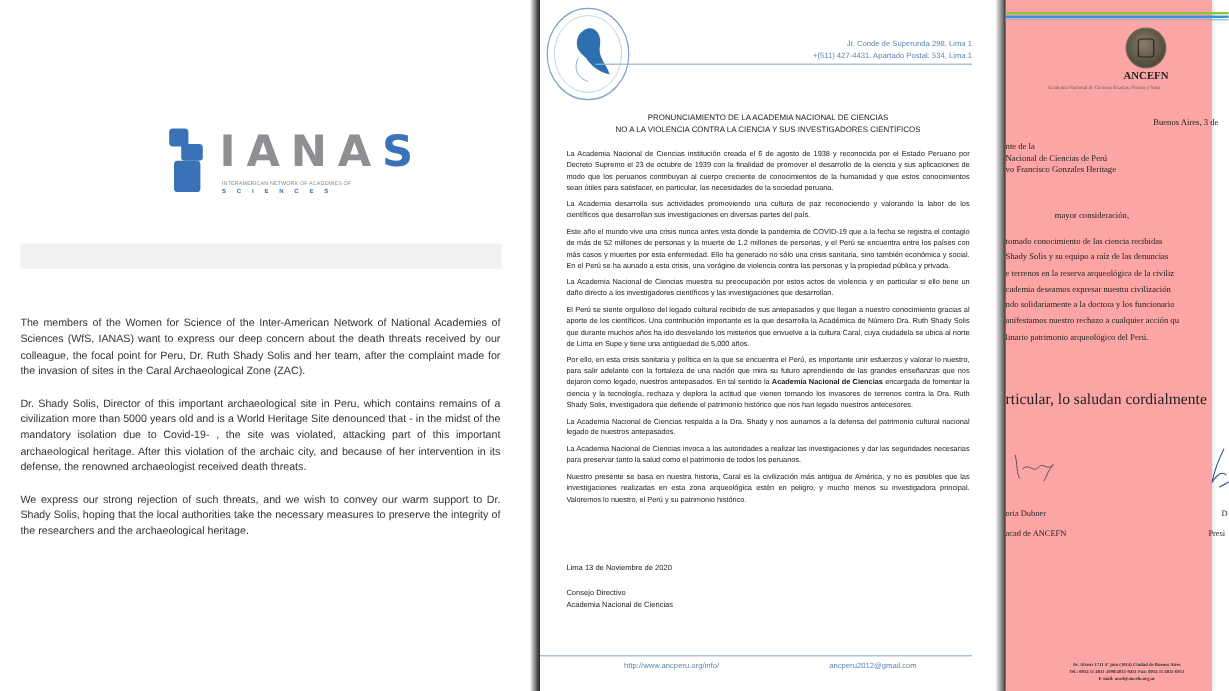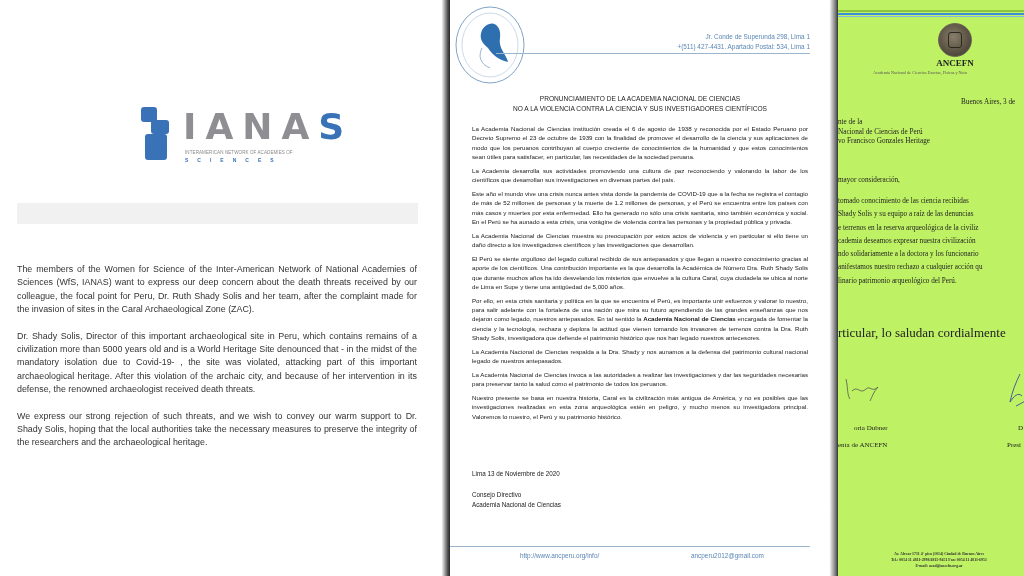--- a/index.html
+++ b/index.html
@@ -27,35 +27,35 @@
   .anc-title { position: absolute; left: 0; top: 94px; width: 380px; text-align: center; font-size: 6.6px; line-height: 9.6px; color: #222; }
   .anc-body { position: absolute; left: 22px; top: 124px; width: 336px; font-size: 6.15px; line-height: 9.3px; color: #1a1a1a; text-align: justify; }
   .anc-body p { margin: 0 0 4.6px 0; }
   .anc-body b { font-weight: bold; }
   .anc-date { position: absolute; left: 22px; top: 470px; font-size: 6.3px; color: #1a1a1a; }
   .anc-sign { position: absolute; left: 22px; top: 490px; font-size: 6.3px; line-height: 10px; color: #1a1a1a; }
   .anc-footer-link { position: absolute; left: 70px; top: 552px; font-size: 6.4px; color: #5a86b4; }
   .anc-footer-mail { position: absolute; left: 241px; top: 552px; font-size: 6.4px; color: #5a86b4; }
 
   
-  #ancefn { position: absolute; left: 838px; top: 0; width: 186px; height: 576px; background: #bef264; box-shadow: -2px 0 6px rgba(0,0,0,0.3); font-family: "Liberation Serif", serif; }
+  #ancefn { position: absolute; left: 838px; top: 0; width: 172px; height: 576px; background: #fca5a5; box-shadow: -2px 0 6px rgba(0,0,0,0.3); font-family: "Liberation Serif", serif; }
   #ancefn::before { content: ""; position: absolute; left: -8px; top: 0; width: 8px; height: 576px; background: linear-gradient(to right, #eee, #777 70%, #333); }
   .stripe { position: absolute; left: 0; width: 186px; }
   .ancefn-seal { position: absolute; left: 100px; top: 23px; width: 32px; height: 32px; border-radius: 50%; background: radial-gradient(circle at 45% 40%, #8a7e6a 0%, #5c5445 55%, #3b352b 100%); border: 1px solid #6d6655; }
   .ancefn-seal::after { content: ""; position: absolute; left: 9px; top: 8px; width: 12px; height: 14px; border: 1.5px solid #2d281f; border-radius: 3px; }
   .ancefn-name { position: absolute; left: 72px; top: 58px; width: 90px; text-align: center; font-size: 9px; font-weight: bold; color: #222; }
   .ancefn-sub { position: absolute; left: 35px; top: 70px; font-size: 4.2px; color: #555; white-space: nowrap; }
   .ancefn-date { position: absolute; left: 123px; top: 98px; font-size: 7.2px; color: #222; white-space: nowrap; }
   .ancefn-addr { position: absolute; left: 0; top: 118px; font-size: 7.2px; line-height: 9.6px; color: #222; white-space: nowrap; }
-  .ancefn-greet { position: absolute; left: 0; top: 176px; font-size: 7.2px; color: #222; white-space: nowrap; }
+  .ancefn-greet { position: absolute; left: 0; top: 176px; font-size: 7.2px; color: #222; white-space: nowrap; padding-left: 41px; }
   .ancefn-body { position: absolute; left: 0; top: 195px; font-size: 7.2px; line-height: 13.3px; color: #222; white-space: nowrap; }
   .ancefn-close { position: absolute; left: 0; top: 325px; font-size: 13px; color: #222; white-space: nowrap; }
   .ancefn-sig1 { position: absolute; left: 6px; top: 375px; width: 40px; height: 28px; }
   .ancefn-sig2 { position: absolute; left: 168px; top: 372px; width: 20px; height: 40px; }
-  .ancefn-name1 { position: absolute; left: 0; top: 424px; font-size: 7px; color: #222; white-space: nowrap; padding-left: 16px; }
+  .ancefn-name1 { position: absolute; left: 0; top: 424px; font-size: 7px; color: #222; white-space: nowrap; }
   .ancefn-role1 { position: absolute; left: 0; top: 441px; font-size: 7px; color: #222; white-space: nowrap; }
   .ancefn-name2 { position: absolute; left: 180px; top: 424px; font-size: 7px; color: #222; white-space: nowrap; }
   .ancefn-role2 { position: absolute; left: 169px; top: 441px; font-size: 7px; color: #222; white-space: nowrap; }
   .ancefn-foot { position: absolute; left: 26px; top: 551px; width: 150px; text-align: center; font-size: 3.9px; line-height: 6px; color: #333; font-weight: bold; }
 </style>
 </head>
 <body>
 
 <section id="ianas">
   <div class="ianas-logo">
@@ -135,21 +135,21 @@
     <div>linario patrimonio arqueológico del Perú.</div>
   </div>
   <div class="ancefn-close">rticular, lo saludan cordialmente</div>
   <svg class="ancefn-sig1" viewBox="0 0 40 28">
     <path d="M2 4 C4 12 3 20 6 24 M8 16 C14 10 16 20 22 14 C26 10 28 18 34 12 C30 16 28 22 26 26" fill="none" stroke="#555" stroke-width="0.8"></path>
   </svg>
   <svg class="ancefn-sig2" viewBox="0 0 20 40">
     <path d="M14 2 C10 10 6 20 4 30 C8 24 12 20 16 24 M10 34 C14 32 18 30 20 28" fill="none" stroke="#3a4f9a" stroke-width="0.9"></path>
   </svg>
   <div class="ancefn-name1">oria Dubner</div>
-  <div class="ancefn-role1">enta de ANCEFN</div>
+  <div class="ancefn-role1">acad de ANCEFN</div>
   <div class="ancefn-name2">D</div>
   <div class="ancefn-role2">Presi</div>
   <div class="ancefn-foot">
     <div>Av. Alvear 1711 4° piso (1014) Ciudad de Buenos Aires</div>
     <div>Tel.: 0054 11 4811-2998/4815-9451 Fax: 0054 11 4811-6951</div>
     <div>E-mail: acad@ancefn.org.ar</div>
   </div>
 </section>
 
 </body></html>

